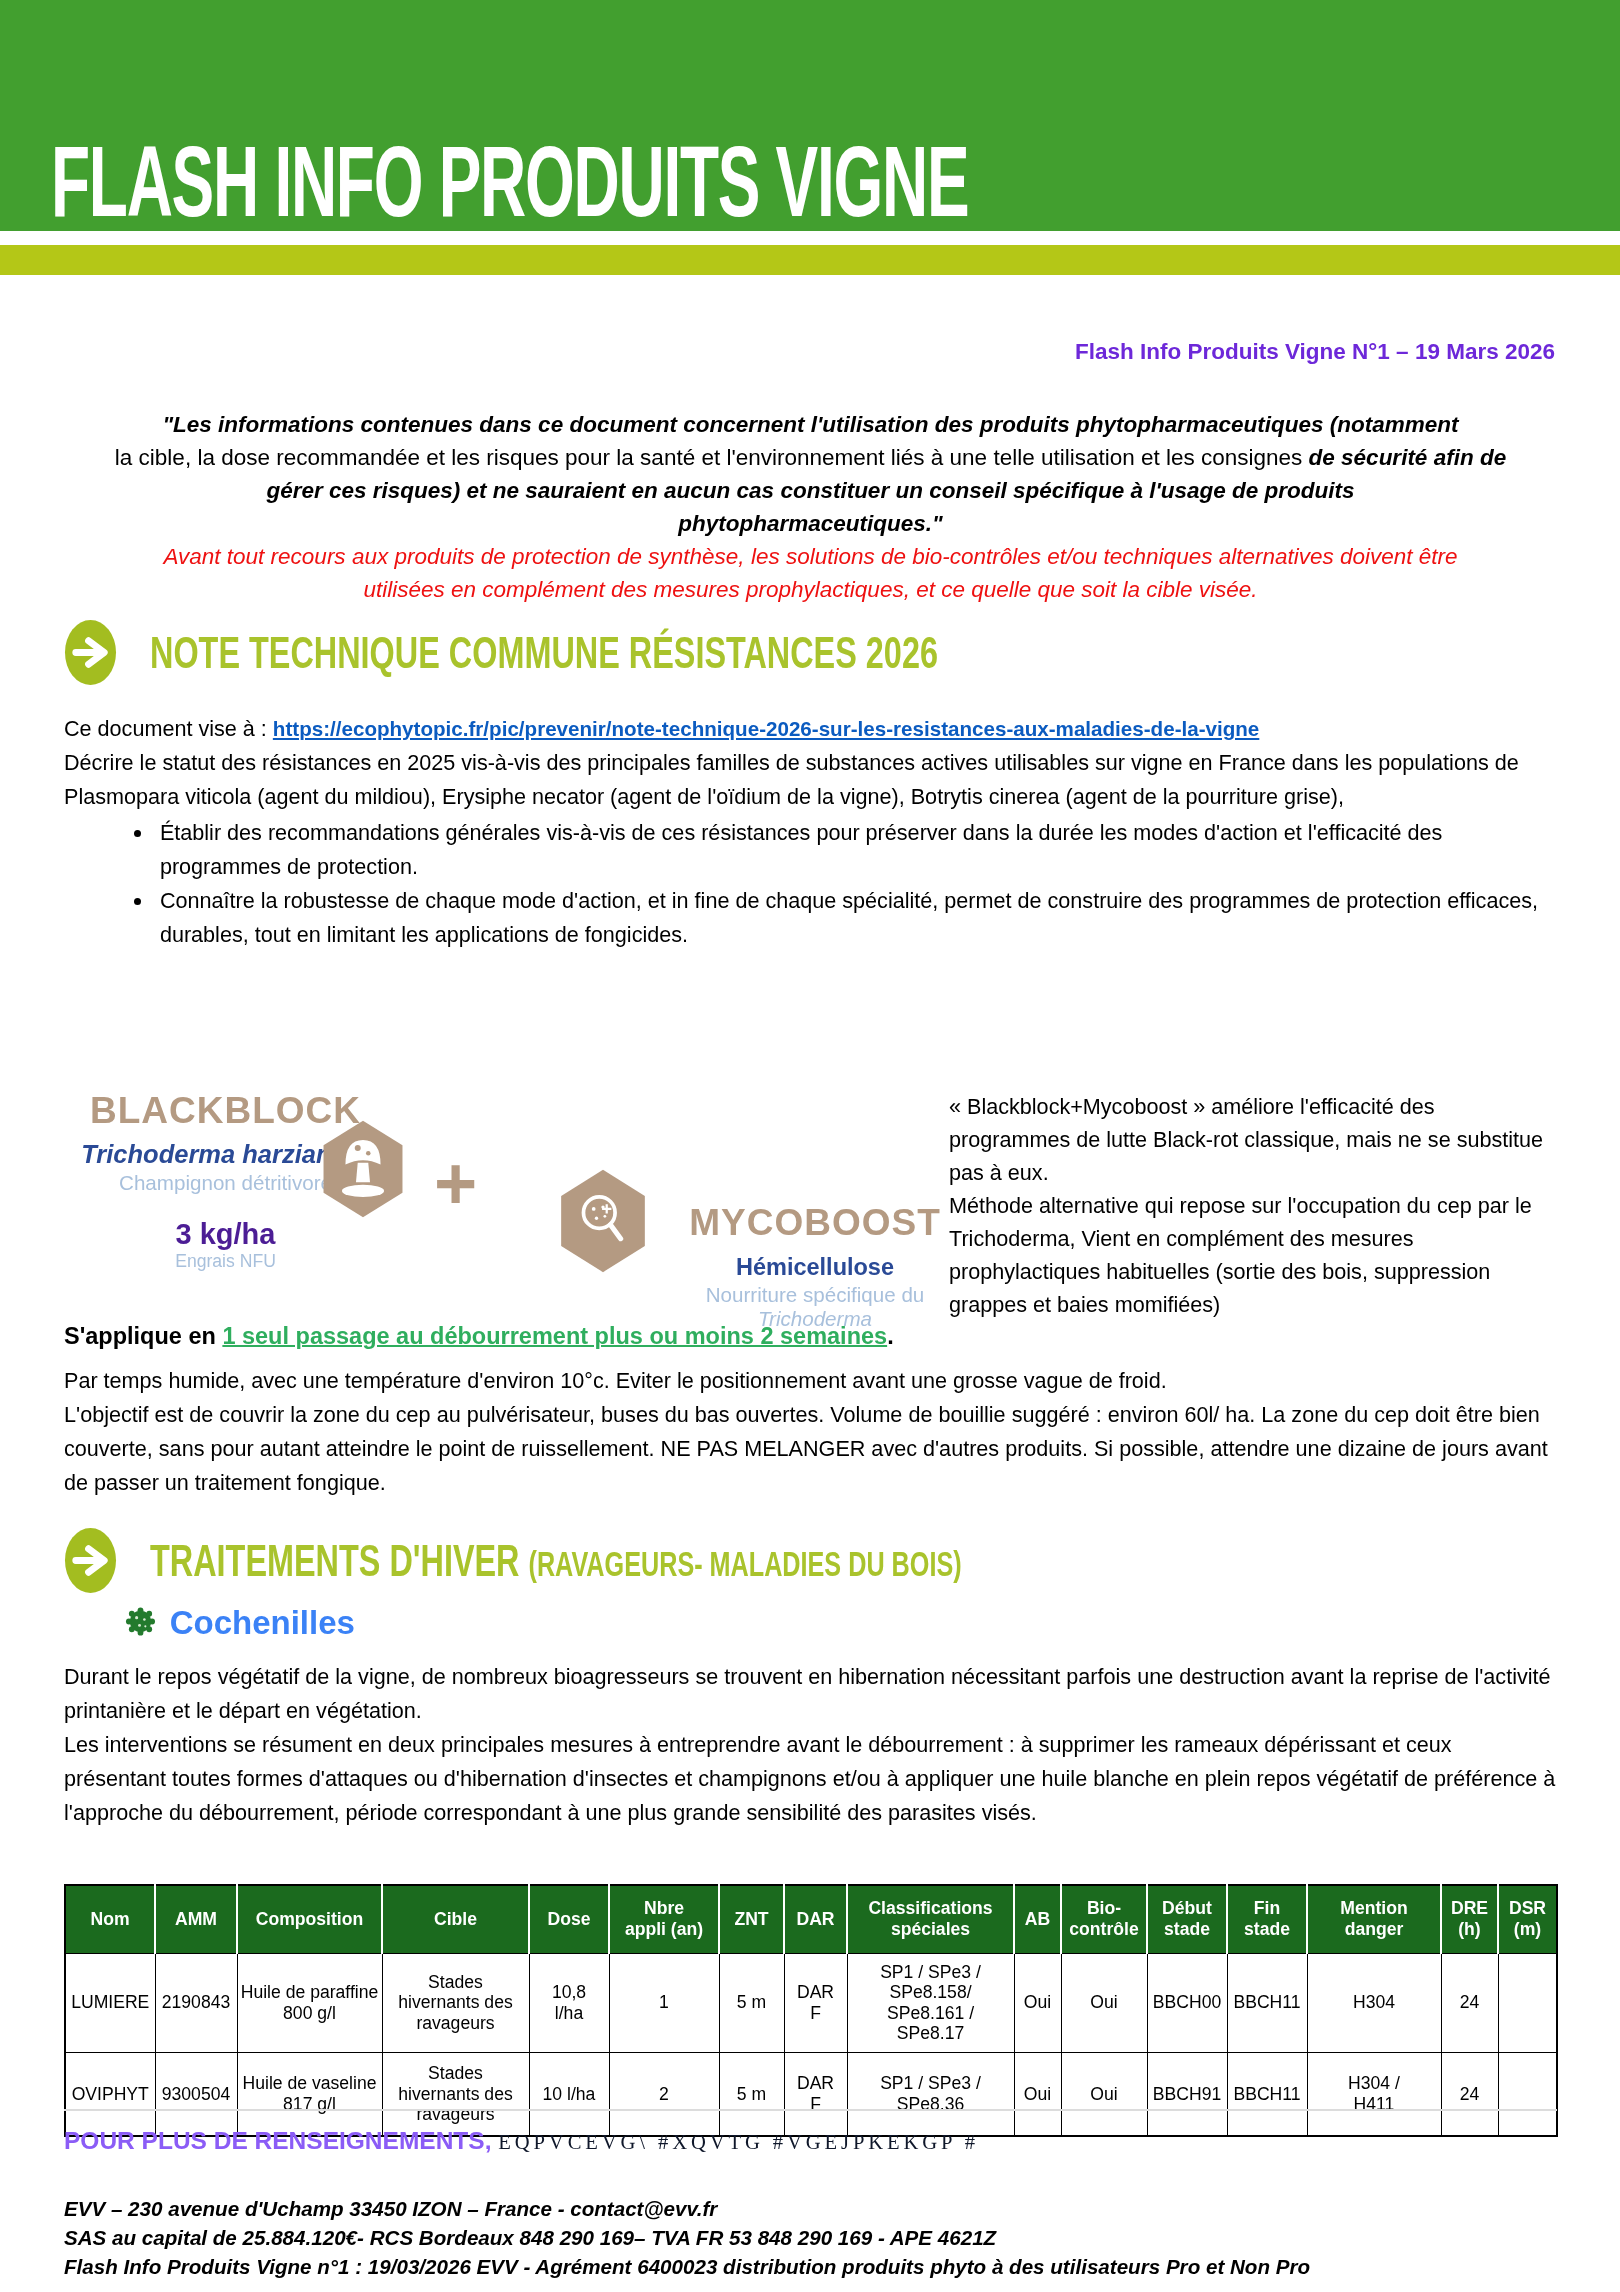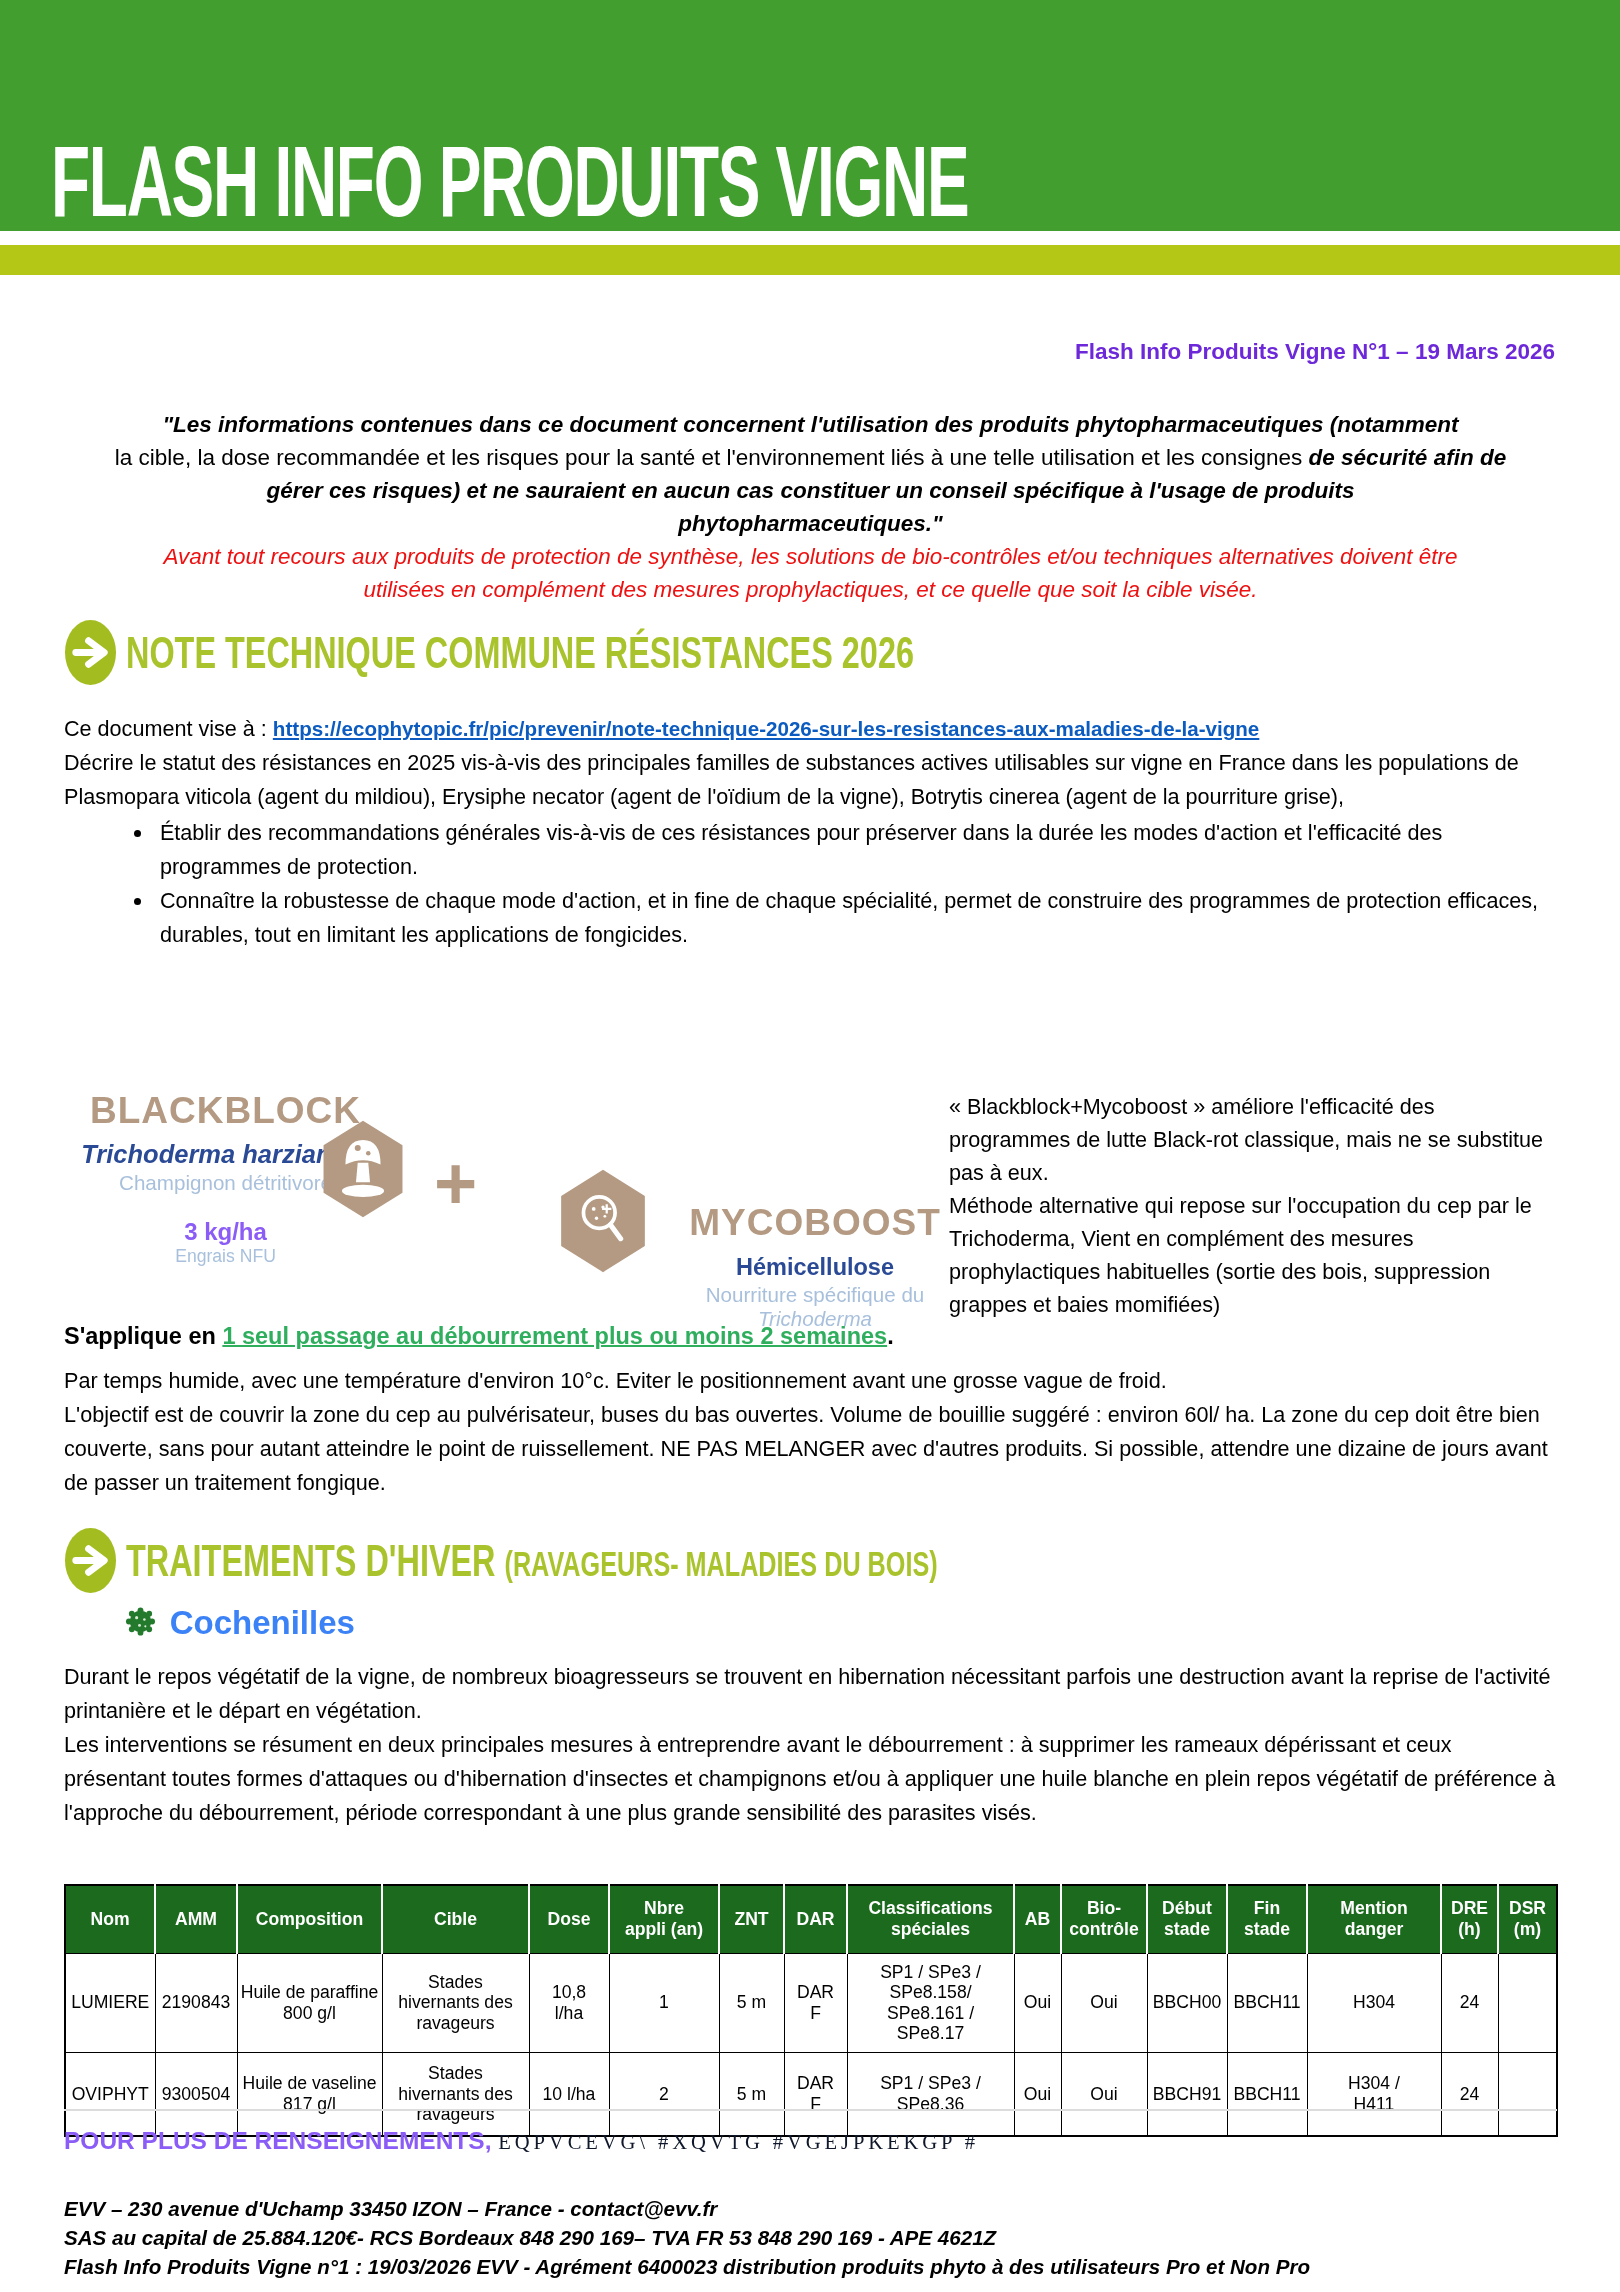--- a/index.html
+++ b/index.html
@@ -16,39 +16,39 @@
   
   .dateline{position:absolute;right:65px;top:339px;font-size:22.5px;font-weight:bold;color:#6d28d9;}
 
   
   .disclaimer{position:absolute;left:64px;top:408px;width:1493px;text-align:center;
         font-size:22.5px;line-height:33px;}
   .d-bi{font-weight:bold;font-style:italic;}
   .d-red{color:#ee1111;font-style:italic;}
 
   
-  .sec-head{position:absolute;left:64px;display:flex;align-items:center;gap:9px;}
+  .sec-head{position:absolute;left:64px;display:flex;align-items:center;gap:33px;}
   .arrow-badge{width:53px;height:67px;flex:0 0 53px;}
   .sec-title{margin:0;font-size:45px;font-weight:bold;color:#a9c32c;white-space:nowrap;
         transform:scaleX(.72);transform-origin:left center;}
   .sec-title .sub{font-size:35px;}
 
   
   .note-body{position:absolute;left:64px;top:712px;width:1493px;font-size:21.6px;line-height:34px;}
   .link-blue{color:#0b5bc0;text-decoration:underline;font-weight:bold;font-size:20.6px;cursor:pointer;}
   .note-body ul{margin:2px 0 0 0;padding-left:90px;}
   .note-body li{padding-left:5.9px;}
 
   
   .graphic{position:absolute;left:64px;top:1084px;width:882px;height:231px;}
   .bb-block{position:absolute;left:0;top:5.9px;width:323px;text-align:center;}
   .bb-name{font-size:37px;font-weight:bold;color:#b49a82;letter-spacing:1px;}
   .bb-species{font-size:25.5px;font-weight:bold;font-style:italic;color:#2a4a96;margin-top:7.8px;}
   .bb-species-sub{font-size:20.6px;color:#a8c0dc;margin-top:2px;}
-  .bb-dose{font-size:24px;font-weight:bold;color:#8b5cf6;margin-top:23.5px;}
+  .bb-dose{font-size:29px;font-weight:bold;color:#4c1d95;margin-top:23.5px;}
   .bb-dose-sub{font-size:17.6px;color:#a8c0dc;}
   .hex1{position:absolute;left:255px;top:35px;width:88px;height:100px;}
   .plus-sign{position:absolute;left:370px;top:57px;font-size:74px;font-weight:bold;color:#b49a82;}
   .hex2{position:absolute;left:492px;top:84px;width:94px;height:106px;}
   .mb-block{position:absolute;left:594px;top:118px;width:314px;text-align:center;}
   .mb-name{font-size:37px;font-weight:bold;color:#b49a82;letter-spacing:1px;}
   .mb-ing{font-size:23.5px;font-weight:bold;color:#2a4a96;margin-top:9.8px;}
   .mb-ing-sub{font-size:20.6px;color:#a8c0dc;margin-top:2px;}
   .it{font-style:italic;}
 

